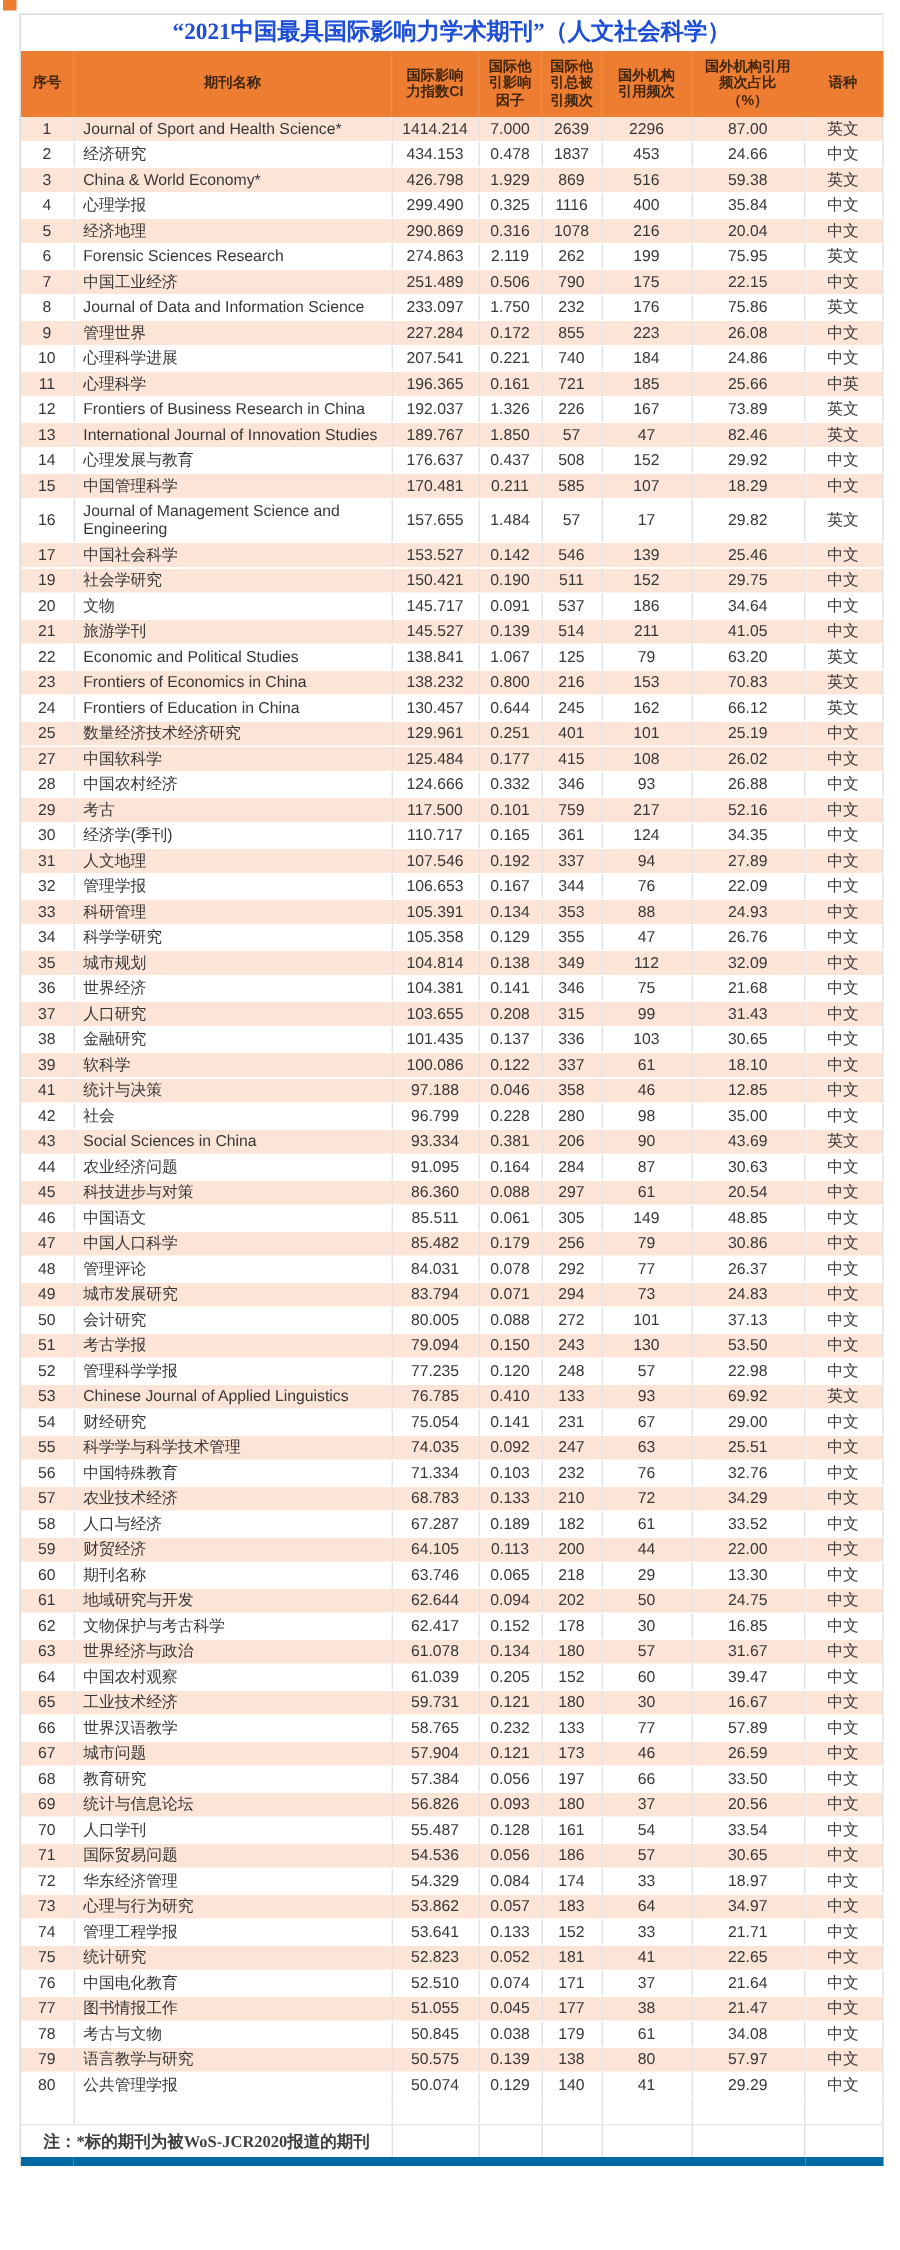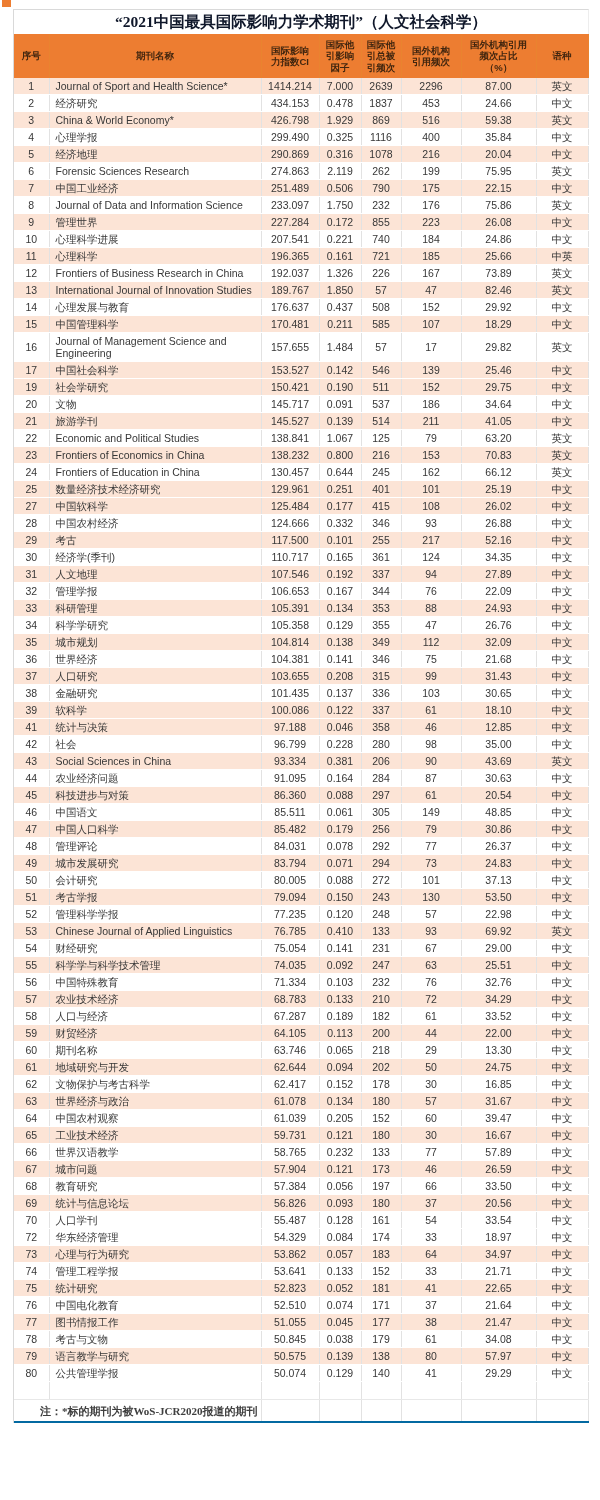--- a/index.html
+++ b/index.html
@@ -35,21 +35,21 @@
     border-top: 1px solid #D9D9D9;
     border-right: 1px solid #EDEDED;
   }
   .title-row {
     height: 24px;
     line-height: 24px;
     text-align: center;
     font-family: "Liberation Serif", "DejaVu Serif", serif;
     font-weight: bold;
     font-size: 15.5px;
-    color: #0f172a;
+    color: #1d4ed8;
     background: #ffffff;
     white-space: nowrap;
   }
   table {
     border-collapse: collapse;
     table-layout: fixed;
     width: 574px;
   }
   thead th {
     background: #ED7D31;
@@ -83,27 +83,27 @@
   tbody td.name {
     text-align: left;
     padding-left: 6px;
   }
   tbody tr.tail td {
     border-bottom: 1px solid #E8E8E8;
     background: #ffffff;
     height: 13px;
   }
   tbody tr.note-row td {
-    text-align: right;
+    text-align: center;
     font-family: "Liberation Serif", "DejaVu Serif", serif;
     font-weight: bold;
     font-size: 11px;
     color: #3F3F3F;
     padding: 4px 3px 4px 4px;
-    border-bottom: 2px solid #0369a1;
+    border-bottom: 6px solid #0369a1;
     white-space: nowrap;
   }
 </style>
 </head>
 <body>
 
 <div class="page">
   <div class="corner-accent"></div>
 
   <div class="table-wrap">
@@ -400,21 +400,21 @@
             <td>346</td>
             <td>93</td>
             <td>26.88</td>
             <td>中文</td>
           </tr>
           <tr class="alt">
             <td>29</td>
             <td class="name">考古</td>
             <td>117.500</td>
             <td>0.101</td>
-            <td>255</td>
+            <td>759</td>
             <td>217</td>
             <td>52.16</td>
             <td>中文</td>
           </tr>
           <tr>
             <td>30</td>
             <td class="name">经济学(季刊)</td>
             <td>110.717</td>
             <td>0.165</td>
             <td>361</td>
@@ -805,20 +805,30 @@
           <tr>
             <td>70</td>
             <td class="name">人口学刊</td>
             <td>55.487</td>
             <td>0.128</td>
             <td>161</td>
             <td>54</td>
             <td>33.54</td>
             <td>中文</td>
           </tr>
+          <tr class="alt">
+            <td>71</td>
+            <td class="name">国际贸易问题</td>
+            <td>54.536</td>
+            <td>0.056</td>
+            <td>186</td>
+            <td>57</td>
+            <td>30.65</td>
+            <td>中文</td>
+          </tr>
           <tr>
             <td>72</td>
             <td class="name">华东经济管理</td>
             <td>54.329</td>
             <td>0.084</td>
             <td>174</td>
             <td>33</td>
             <td>18.97</td>
             <td>中文</td>
           </tr>

